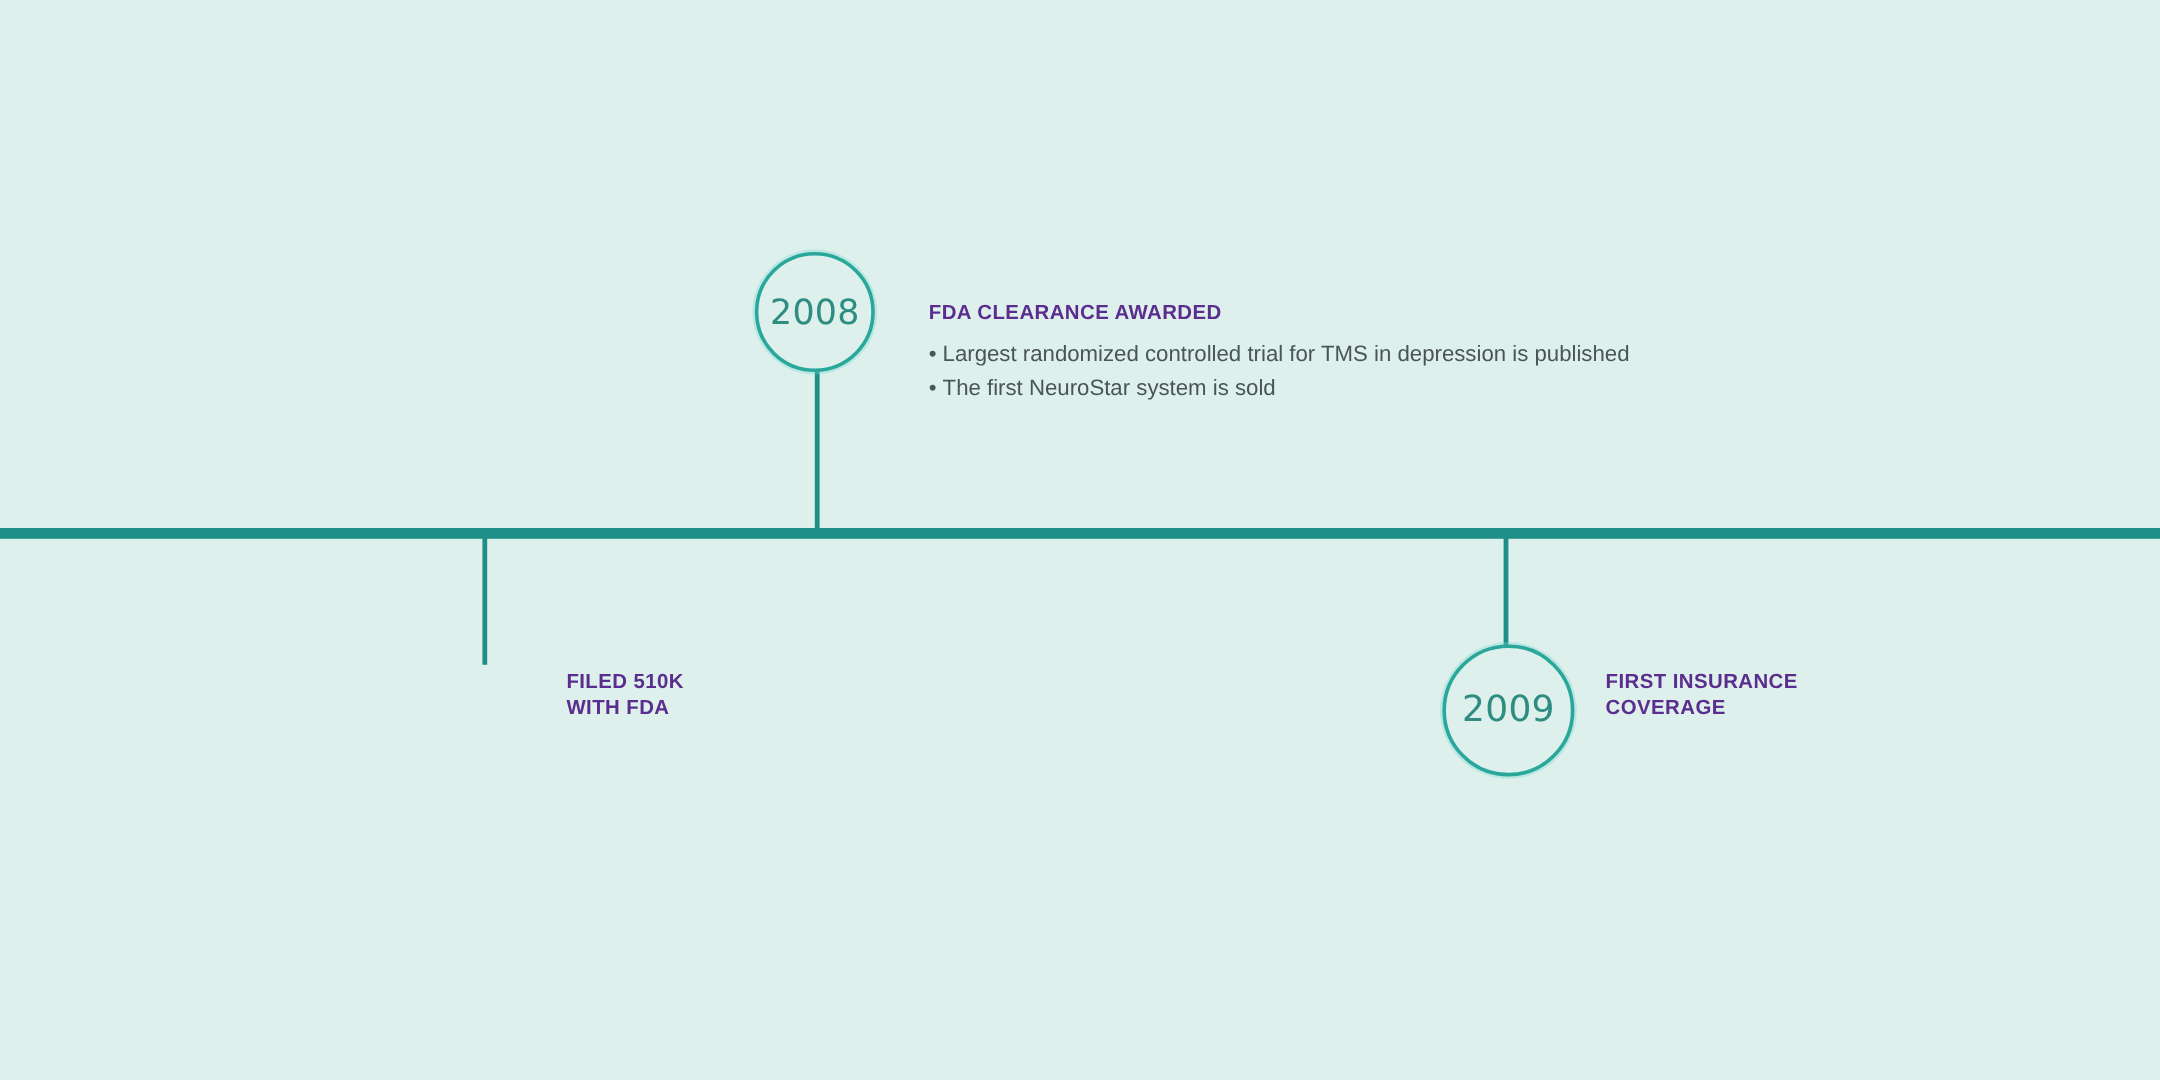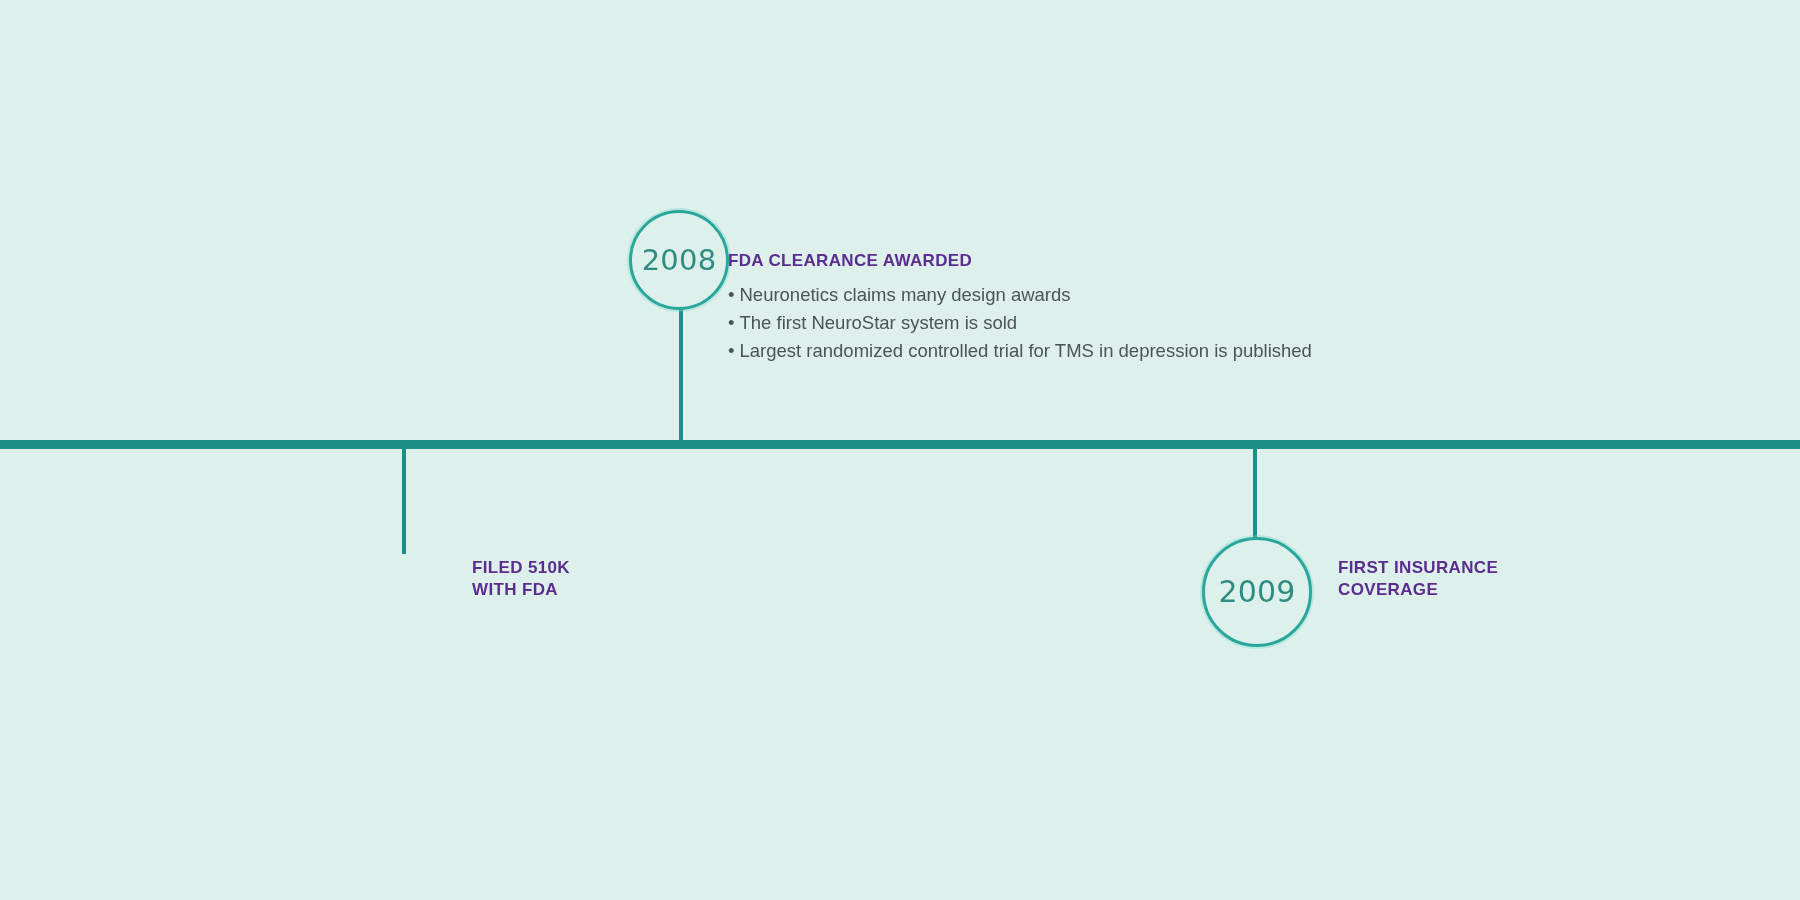--- a/index.html
+++ b/index.html
@@ -101,46 +101,43 @@
     color: #4b5457;
     font-size: 18.5px;
     line-height: 1.52;
     white-space: nowrap;
   }
   .bullet-dot {
     display: inline-block;
     margin-right: 5px;
   }
 
-  .block-2008 { left: 728px; top: 250px; }
+  .block-2008 { left: 774px; top: 250px; }
   .block-2006 { left: 472px; top: 557px; }
   .block-2009 { left: 1338px; top: 557px; }
 </style>
 </head>
 <body>
 
 <div id="timeline-canvas">
 
   <div class="axis-line"></div>
 
   <div class="stem stem-2008"></div>
   <div class="year-node node-2008">
     <span class="year-label">2008</span>
   </div>
   <div class="event-block block-2008">
     <div class="event-title">FDA CLEARANCE AWARDED</div>
     <ul class="bullet-list">
       <li class="bullet-item">
-        <span class="bullet-dot">•</span><span>Neuronetics claims many design awards</span>
+        <span class="bullet-dot">•</span><span>Largest randomized controlled trial for TMS in depression is published</span>
       </li>
       <li class="bullet-item">
         <span class="bullet-dot">•</span><span>The first NeuroStar system is sold</span>
-      </li>
-      <li class="bullet-item">
-        <span class="bullet-dot">•</span><span>Largest randomized controlled trial for TMS in depression is published</span>
       </li>
     </ul>
   </div>
 
   <div class="stem stem-2006"></div>
   <div class="event-block block-2006">
     <div class="event-title compact">FILED 510K
 WITH FDA</div>
   </div>
 

